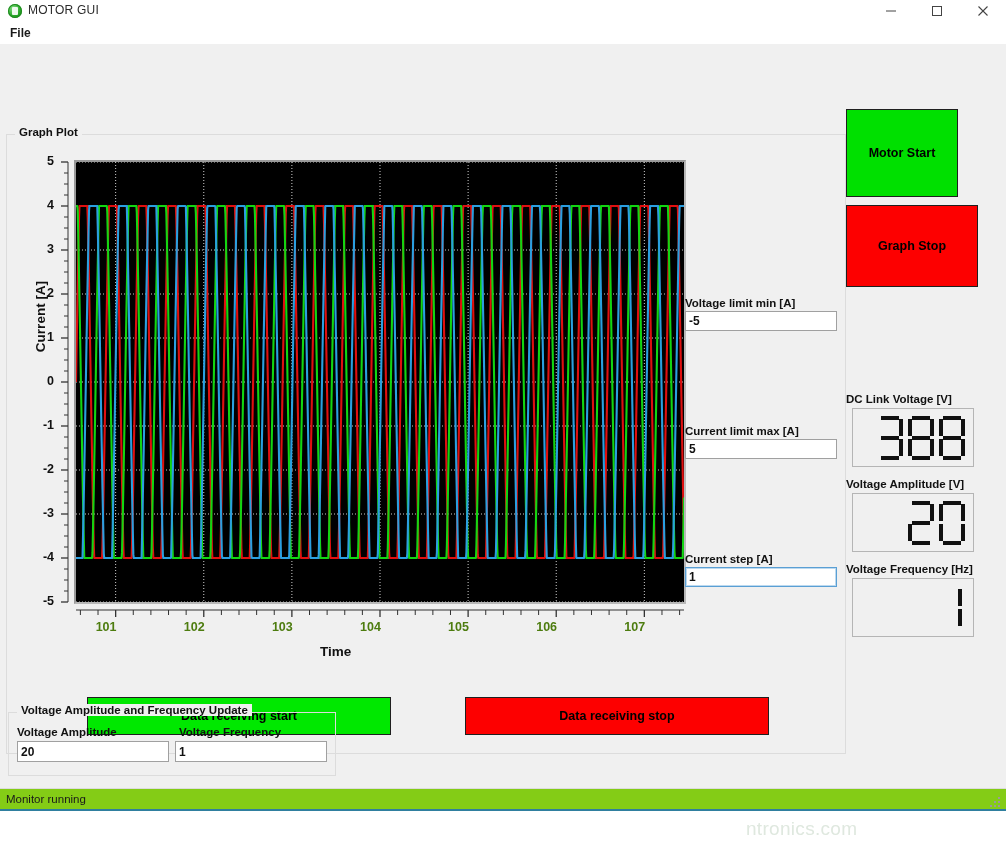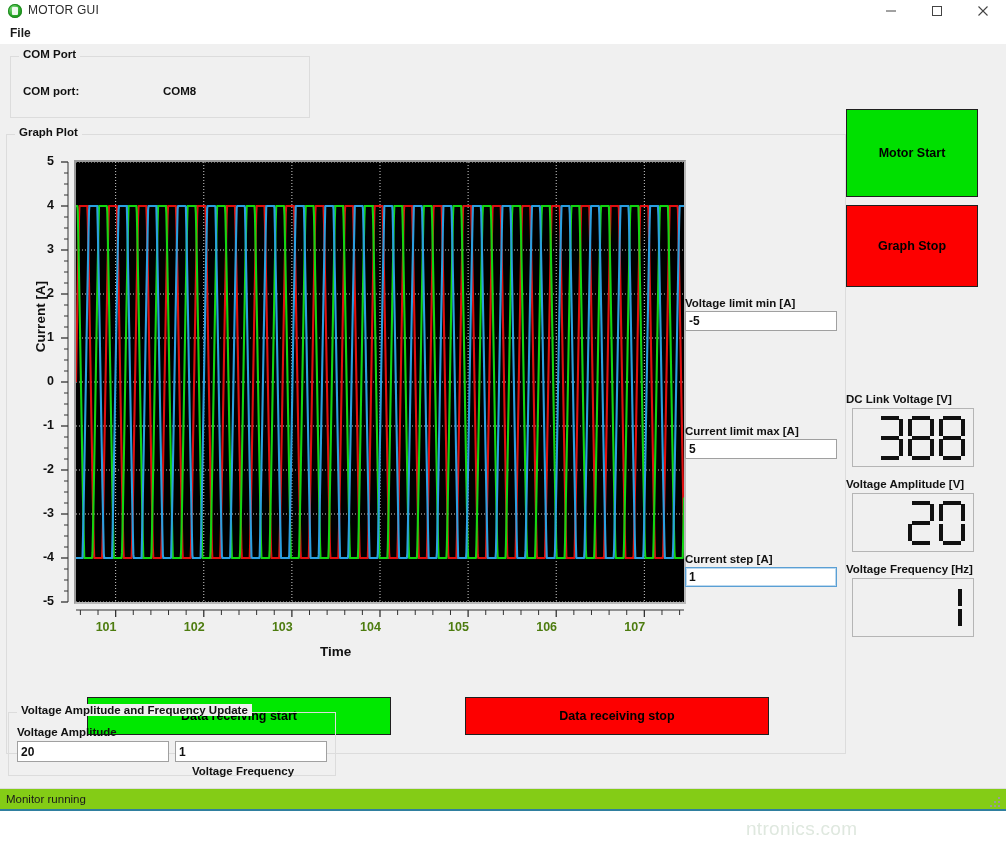--- a/index.html
+++ b/index.html
@@ -256,25 +256,20 @@
       </svg>
     </div>
   </div>
 
   <div class="menubar">
     <div class="menu-item">File</div>
   </div>
 
   <div class="client">
 
-    <div class="groupbox" id="gb-comport">
-      <div class="gb-title">COM Port</div>
-      <div class="lbl-comport">COM port:</div>
-      <div class="val-comport">COM8</div>
-    </div>
 
     <div class="groupbox" id="gb-graph">
       <div class="gb-title">Graph Plot</div>
 
       <div id="chart-wrap">
         <div class="plot-frame">
           <svg class="plot-svg" id="plot-svg" width="608" height="440">
               <line x1="39.6521739130437" x2="39.6521739130437" y1="0" y2="440" stroke="#cfcfcf" stroke-width="1" stroke-dasharray="1 2"></line>
               <line x1="127.76811594202913" x2="127.76811594202913" y1="0" y2="440" stroke="#cfcfcf" stroke-width="1" stroke-dasharray="1 2"></line>
               <line x1="215.88405797101458" x2="215.88405797101458" y1="0" y2="440" stroke="#cfcfcf" stroke-width="1" stroke-dasharray="1 2"></line>
@@ -414,21 +409,21 @@
       <input class="textbox focused" style="left: 678px; top: 432px; width: 152px; height: 20px;" value="1">
 
       <div class="bigbtn" id="btn-data-start" style="left:80px; top:562px;align-items:center;">
         <span>Data receiving start</span>
       </div>
       <div class="bigbtn" id="btn-data-stop" style="left:458px; top:562px;">
         <span>Data receiving stop</span>
       </div>
     </div>
 
-    <div class="bigbtn" id="btn-motor-start" style="left:846px; top:65px; width:132px; height:88px;">
+    <div class="bigbtn" id="btn-motor-start" style="left:846px; top:65px; width:112px; height:88px;">
       <span>Motor Start</span>
     </div>
     <div class="bigbtn" id="btn-motor-stop" style="left:846px; top:161px; width:132px; height:82px;">
       <span>Graph Stop</span>
     </div>
 
     <div class="seg-label" style="left:846px; top:349px;">DC Link Voltage [V]</div>
     <div class="seg-box" style="left:852px; top:364px; width:122px; height:59px;">
       <div class="seg-inner" id="seg-dc">
           <div class="digit">
@@ -499,21 +494,21 @@
           </div>
         </div>
     </div>
 
     <div class="groupbox" id="gb-vafu">
       <div class="gb-title">Voltage Amplitude and Frequency Update</div>
 
       <div class="field-label" style="left:8px; top:13px;">Voltage Amplitude</div>
       <input class="textbox" style="left: 8px; top: 28px; width: 152px; height: 21px;" value="20">
 
-      <div class="field-label" style="left:183px; top:13px;margin-top:39px;">Voltage Frequency</div>
+      <div class="field-label" style="left:170px; top:13px;">Voltage Frequency</div>
       <input class="textbox" style="left: 166px; top: 28px; width: 152px; height: 21px;" value="1">
     </div>
 
   </div>
 
   <div class="statusbar">
     <div class="status-text">Monitor running</div>
     <svg class="grip" viewBox="0 0 14 14">
       <g fill="#9a9a9a">
         <rect x="10" y="10" width="2" height="2"></rect>

